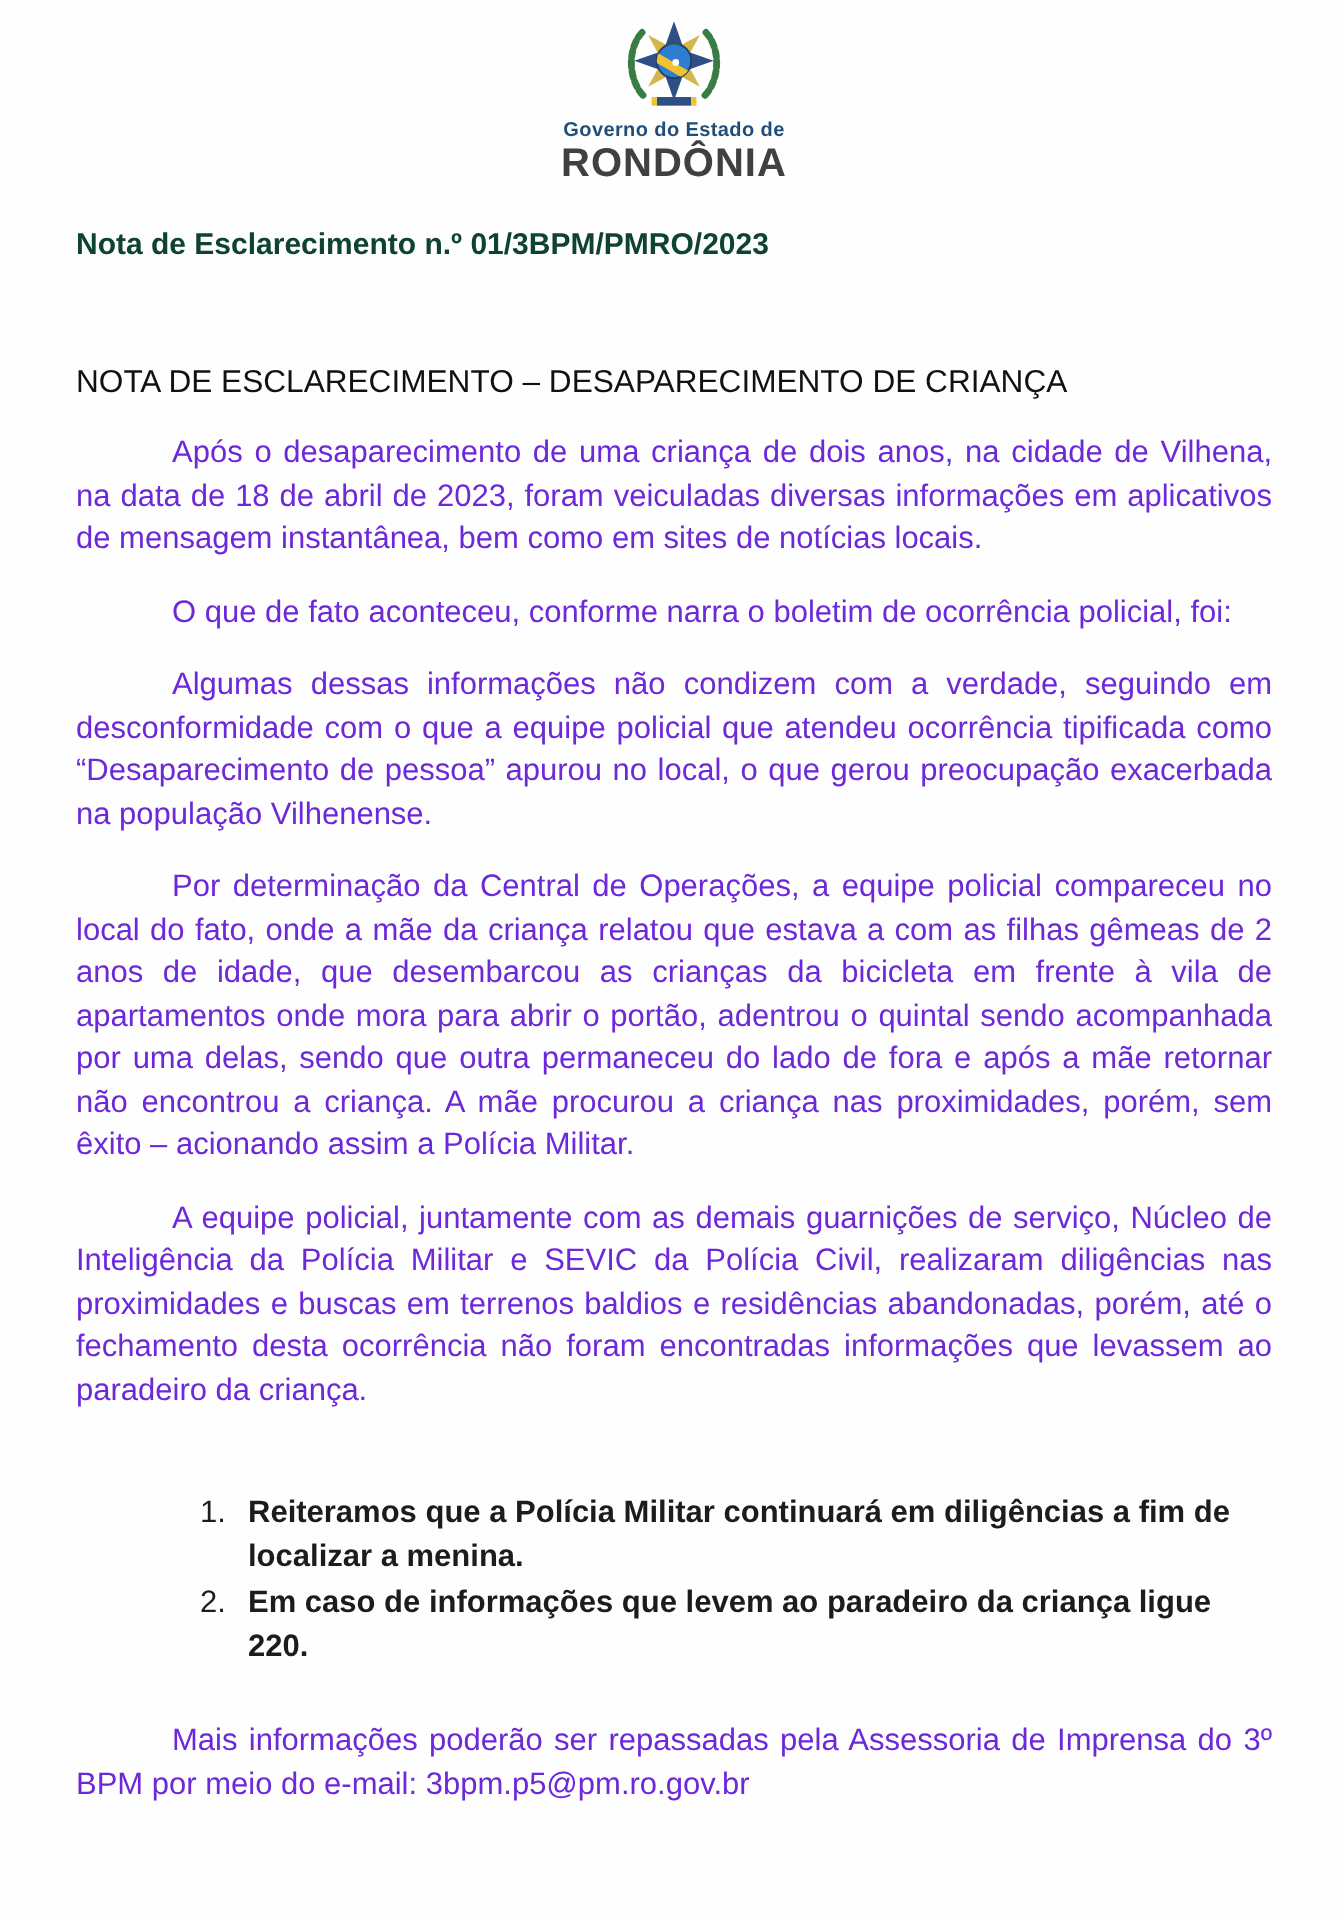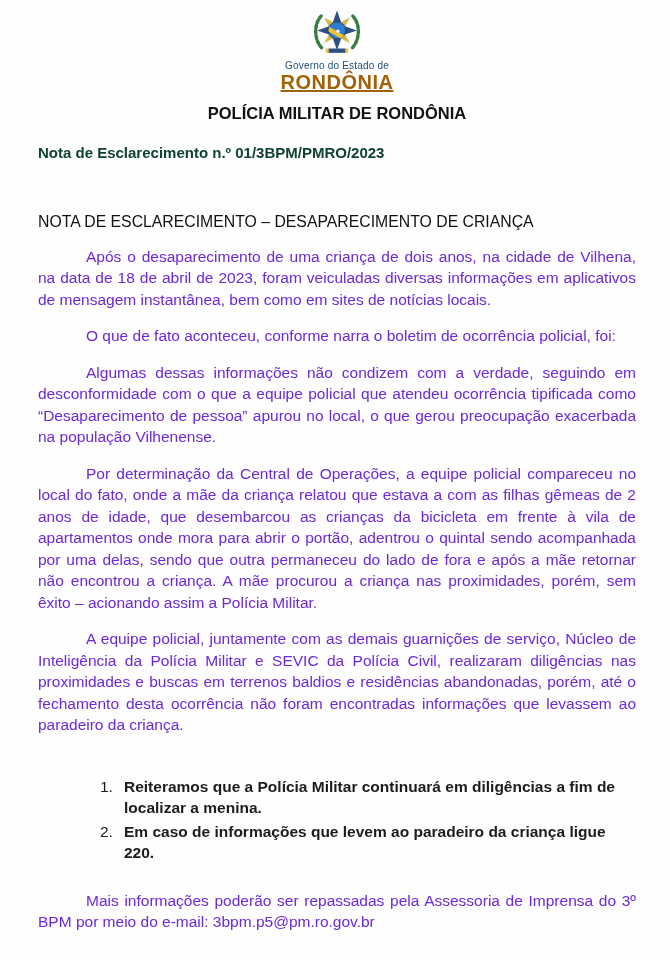--- a/index.html
+++ b/index.html
@@ -4,22 +4,22 @@
 <style>
   html,body{margin:0;padding:0;background:#ffffff;}
   body{
     width:670px;height:960px;overflow:hidden;
     font-family:"Liberation Sans","DejaVu Sans",sans-serif;
     color:#1c1c1c;
   }
   .page{width:670px;height:960px;box-sizing:border-box;padding:8px 34px 0 38px;background:#fefefe;}
   .doc-header{text-align:center;}
   .logo{display:flex;justify-content:center;margin-bottom:2px;}
-  .gov-line{font-size:10px;color:#1f4e79;font-weight:normal;letter-spacing:.2px;}
-  .gov-name{font-size:20px;color:#a16207;font-weight:bold;letter-spacing:.5px;margin-top:0px;text-decoration:underline;}
+  .gov-line{font-size:10px;color:#1f4e79;font-weight:bold;letter-spacing:.2px;}
+  .gov-name{font-size:20px;color:#404040;font-weight:bold;letter-spacing:.5px;margin-top:0px;}
   .org-title{font-size:16.5px;font-weight:bold;color:#111;line-height:1.25;}
   .org-wrap{margin-top:9px;}
   .ref{margin-top:20px;font-size:15px;font-weight:bold;color:#0e4233;}
   .heading{margin:52px 0 0 0;font-size:15.8px;font-weight:normal;color:#111;}
   .para{
     margin:15px 0 0 0;font-size:15.5px;line-height:21.5px;
     text-align:justify;text-indent:48px;color:#6d28d9;
   }
   .list{margin:40px 0 0 0;padding:0 0 0 62px;list-style:none;}
   .list-item{display:flex;font-size:15.5px;line-height:21.5px;margin-bottom:2px;}
@@ -61,21 +61,20 @@
         <circle cx="33" cy="27" r="2" fill="#ffffff"></circle>
 
         <rect x="22" y="47" width="20" height="5" fill="#2e4e86"></rect>
         <rect x="19" y="47" width="3" height="5" fill="#f2c230"></rect>
         <rect x="42" y="47" width="3" height="5" fill="#f2c230"></rect>
       </svg>
     </div>
     <div class="gov-line">Governo do Estado de</div>
     <div class="gov-name">RONDÔNIA</div>
     <div class="org-wrap">
-      <div class="org-title">POLÍCIA MILITAR DE RONDÔNIA</div>
     </div>
   </header>
 
   <div class="ref">Nota de Esclarecimento n.º 01/3BPM/PMRO/2023</div>
 
   <h1 class="heading">NOTA DE ESCLARECIMENTO – DESAPARECIMENTO DE CRIANÇA</h1>
 
   <p class="para">Após o desaparecimento de uma criança de dois anos, na cidade de Vilhena, na data de 18 de abril de 2023, foram veiculadas diversas informações em aplicativos de mensagem instantânea, bem como em sites de notícias locais.</p>
   <p class="para">O que de fato aconteceu, conforme narra o boletim de ocorrência policial, foi:</p>
   <p class="para">Algumas dessas informações não condizem com a verdade, seguindo em desconformidade com o que a equipe policial que atendeu ocorrência tipificada como “Desaparecimento de pessoa” apurou no local, o que gerou preocupação exacerbada na população Vilhenense.</p>

